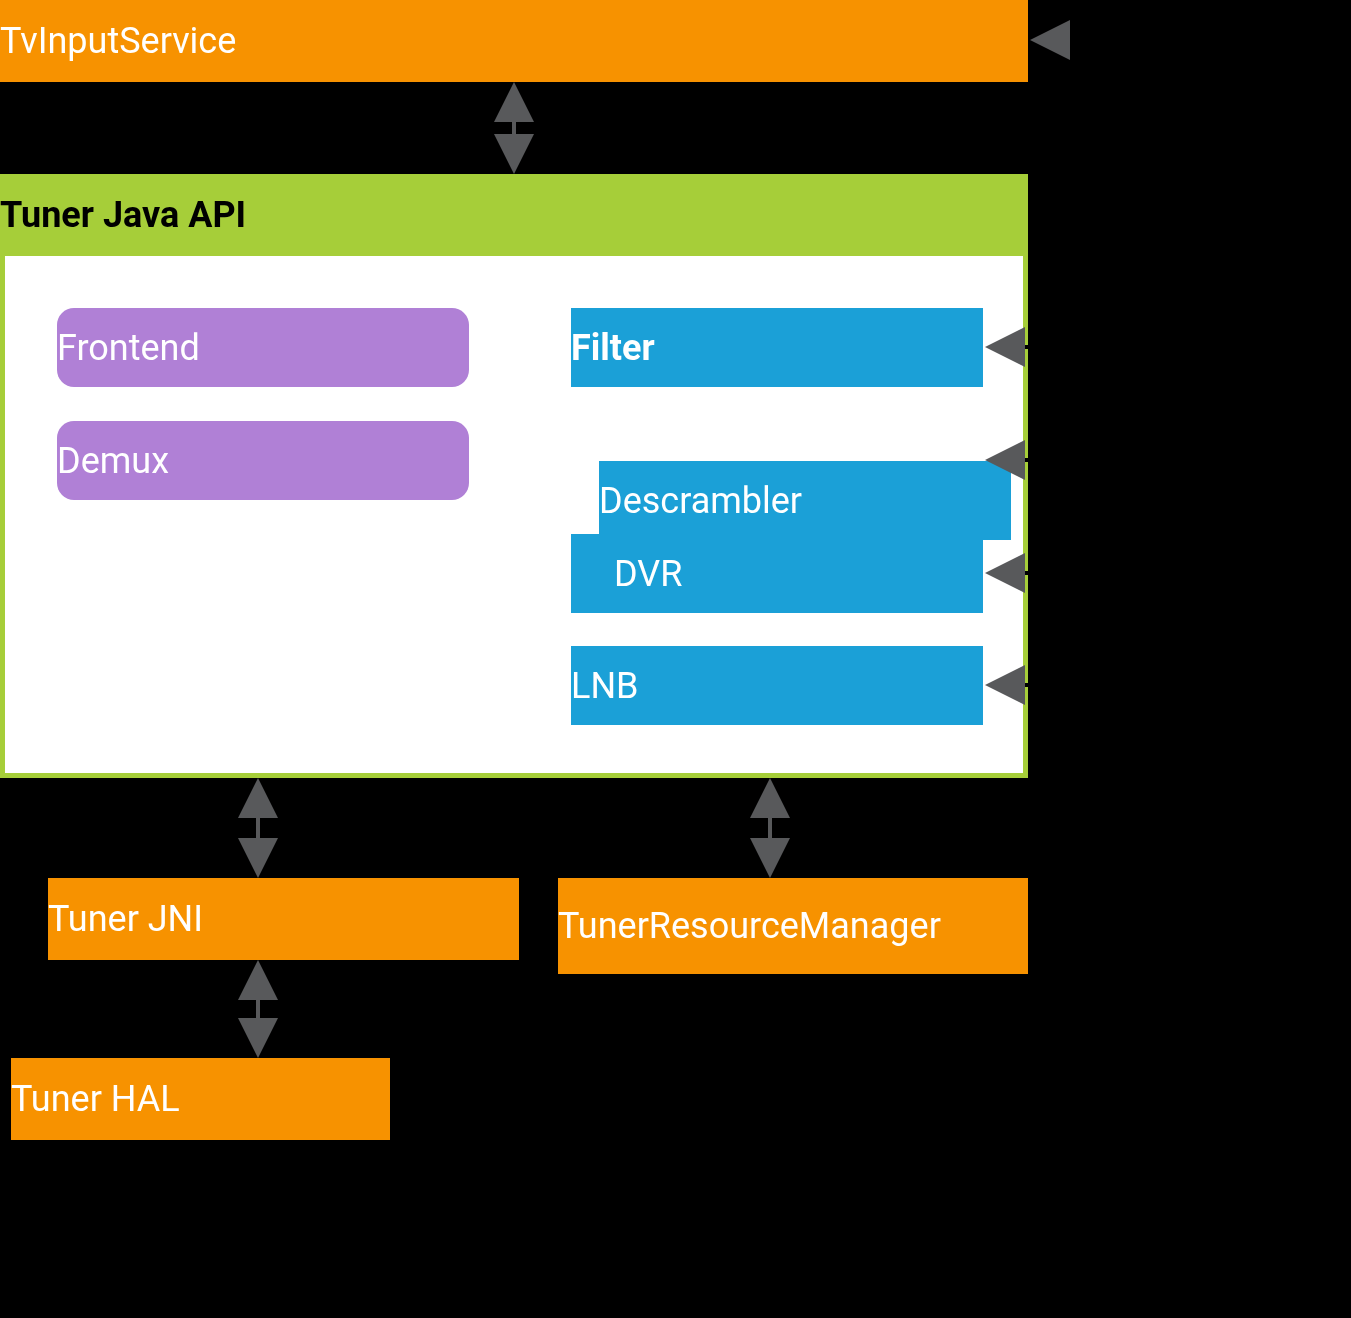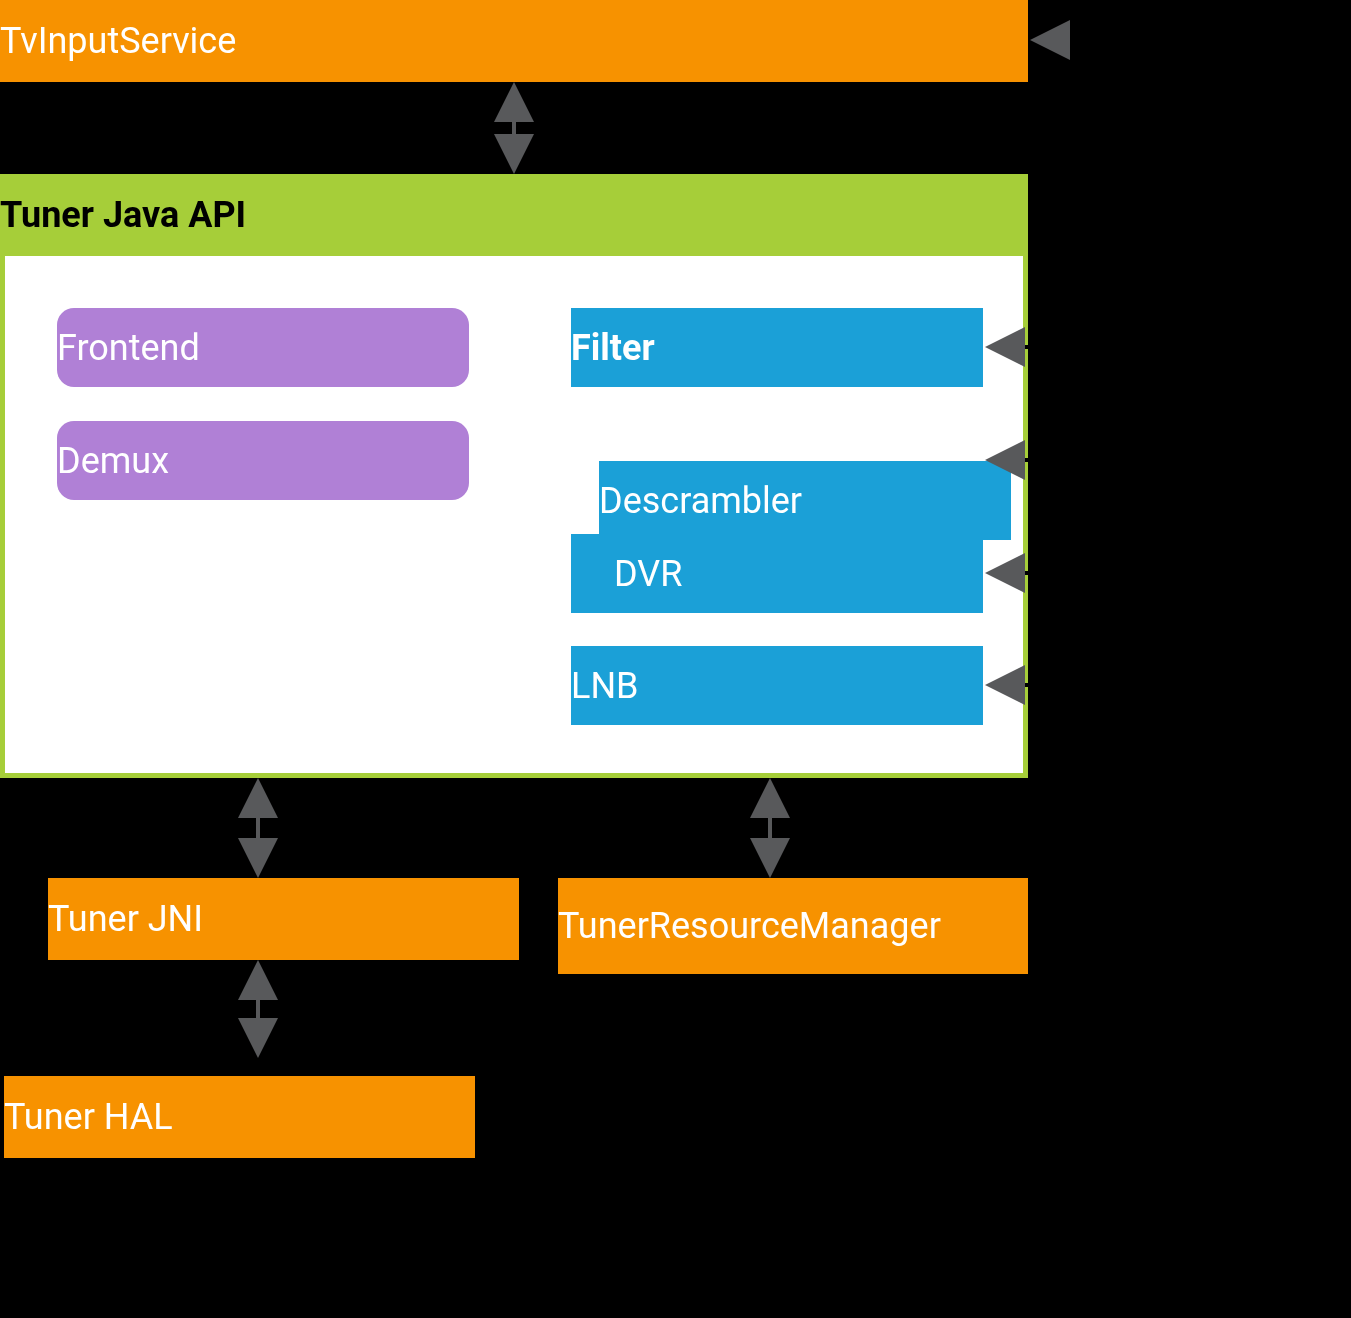--- a/index.html
+++ b/index.html
@@ -111,25 +111,24 @@
       height: 82px;
       margin-left: 48px;
     }
     .tuner-resource-manager {
       left: 558px;
       top: 878px;
       width: 470px;
       height: 96px;
     }
     .tuner-hal {
-      left: 4px;
+      left: 11px;
       top: 1058px;
-      width: 471px;
-      height: 82px;
-      margin-top: 18px;
+      width: 379px;
+      height: 82px;
     }
     svg.arrows {
       position: absolute;
       top: 0;
       left: 0;
       width: 1351px;
       height: 1318px;
       pointer-events: none;
     }
   </style>

